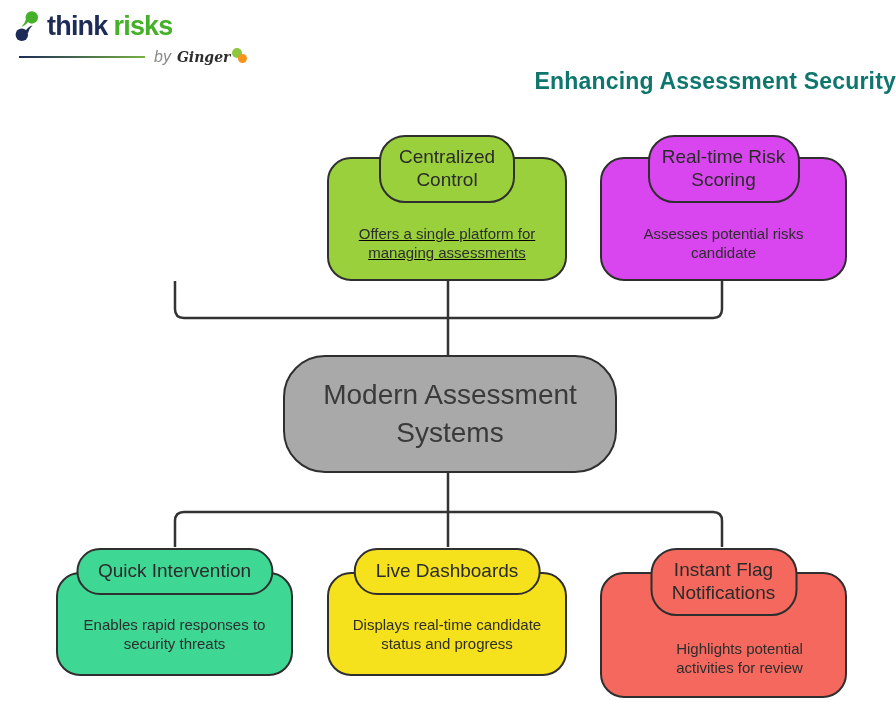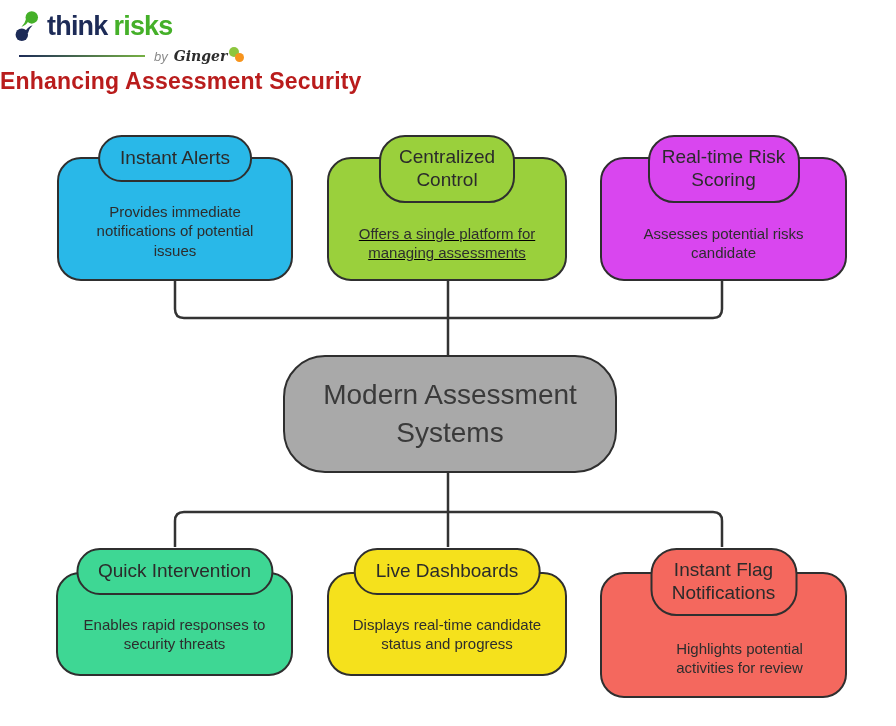--- a/index.html
+++ b/index.html
@@ -7,28 +7,28 @@
 
   
   .logo{position:absolute;left:14px;top:10px;}
   .logo-row{display:flex;align-items:center;gap:7px;}
   .logo-icon{display:block;}
   .brand{font-size:27px;font-weight:bold;letter-spacing:-0.8px;line-height:1;}
   .brand-think{color:#1d2b57;}
   .brand-exam{color:#45b029;margin-left:6px;}
   .byline{display:flex;align-items:center;margin-top:5px;margin-left:5px;}
   .byline-line{width:126px;height:2px;background:linear-gradient(90deg,#1d2b57,#76b043);}
-  .byline-by{font-size:13px;color:#8a8a8a;margin-left:9px;font-style:italic;}
+  .byline-by{font-size:16px;color:#8a8a8a;margin-left:9px;font-style:italic;}
   .byline-name{font-family:"DejaVu Serif",serif;font-style:italic;font-weight:bold;font-size:14px;color:#2d2d2d;margin-left:6px;position:relative;padding-right:14px;}
   .dot{position:absolute;border-radius:50%;}
   .dot-green{width:10px;height:10px;right:2px;top:-1px;background:#8dc63f;}
   .dot-orange{width:9px;height:9px;right:-3px;top:5px;background:#f7941d;}
 
   
-  .page-title{position:absolute;top:68px;left:0;width:100%;text-align:left;font-size:23px;font-weight:bold;color:#b91c1c;letter-spacing:0.2px;}
+  .page-title{position:absolute;top:68px;left:0;width:100%;text-align:right;font-size:23px;font-weight:bold;color:#0f766e;letter-spacing:0.2px;}
 
   
   .connectors{position:absolute;left:0;top:0;z-index:1;}
 
   
   .node{position:absolute;border:2.5px solid #2f2f2f;border-radius:24px;box-sizing:border-box;display:flex;z-index:2;}
   .pill{position:absolute;left:50%;transform:translateX(-50%);background:inherit;border:2.5px solid #2f2f2f;border-radius:26px;
         font-size:19px;color:#2b2b2b;text-align:center;padding:10px 20px;box-sizing:border-box;line-height:1.2;z-index:3;white-space:nowrap;}
   .pill.two-line{white-space:normal;padding:9px 10px;}
   .body{flex:1;display:flex;align-items:center;justify-content:center;text-align:center;
@@ -85,24 +85,20 @@
 
   <div class="page-title">Enhancing Assessment Security</div>
 
   <svg class="connectors" width="896" height="726" viewBox="0 0 896 726">
     <path d="M175 281 V309 Q175 318 184 318 H713 Q722 318 722 309 V281" fill="none" stroke-width="2.5" stroke="#333333"></path>
     <path d="M448 281 V355" fill="none" stroke-width="2.5" stroke="#333333"></path>
     <path d="M448 473 V547" fill="none" stroke-width="2.5" stroke="#333333"></path>
     <path d="M175 547 V521 Q175 512 184 512 H713 Q722 512 722 521 V547" fill="none" stroke-width="2.5" stroke="#333333"></path>
   </svg>
 
-  <div class="node nt0" style="background: rgb(41, 184, 232);">
-    <div class="pill">Instant Alerts</div>
-    <div class="body">Provides immediate notifications of potential issues</div>
-  </div>
 
   <div class="node nt1" style="background: rgb(154, 208, 60);">
     <div class="pill two-line">Centralized Control</div>
     <div class="body">Offers a single platform for managing assessments</div>
   </div>
 
   <div class="node nt2" style="background: #d946ef;">
     <div class="pill two-line">Real-time Risk Scoring</div>
     <div class="body">Assesses potential risks candidate</div>
   </div>

